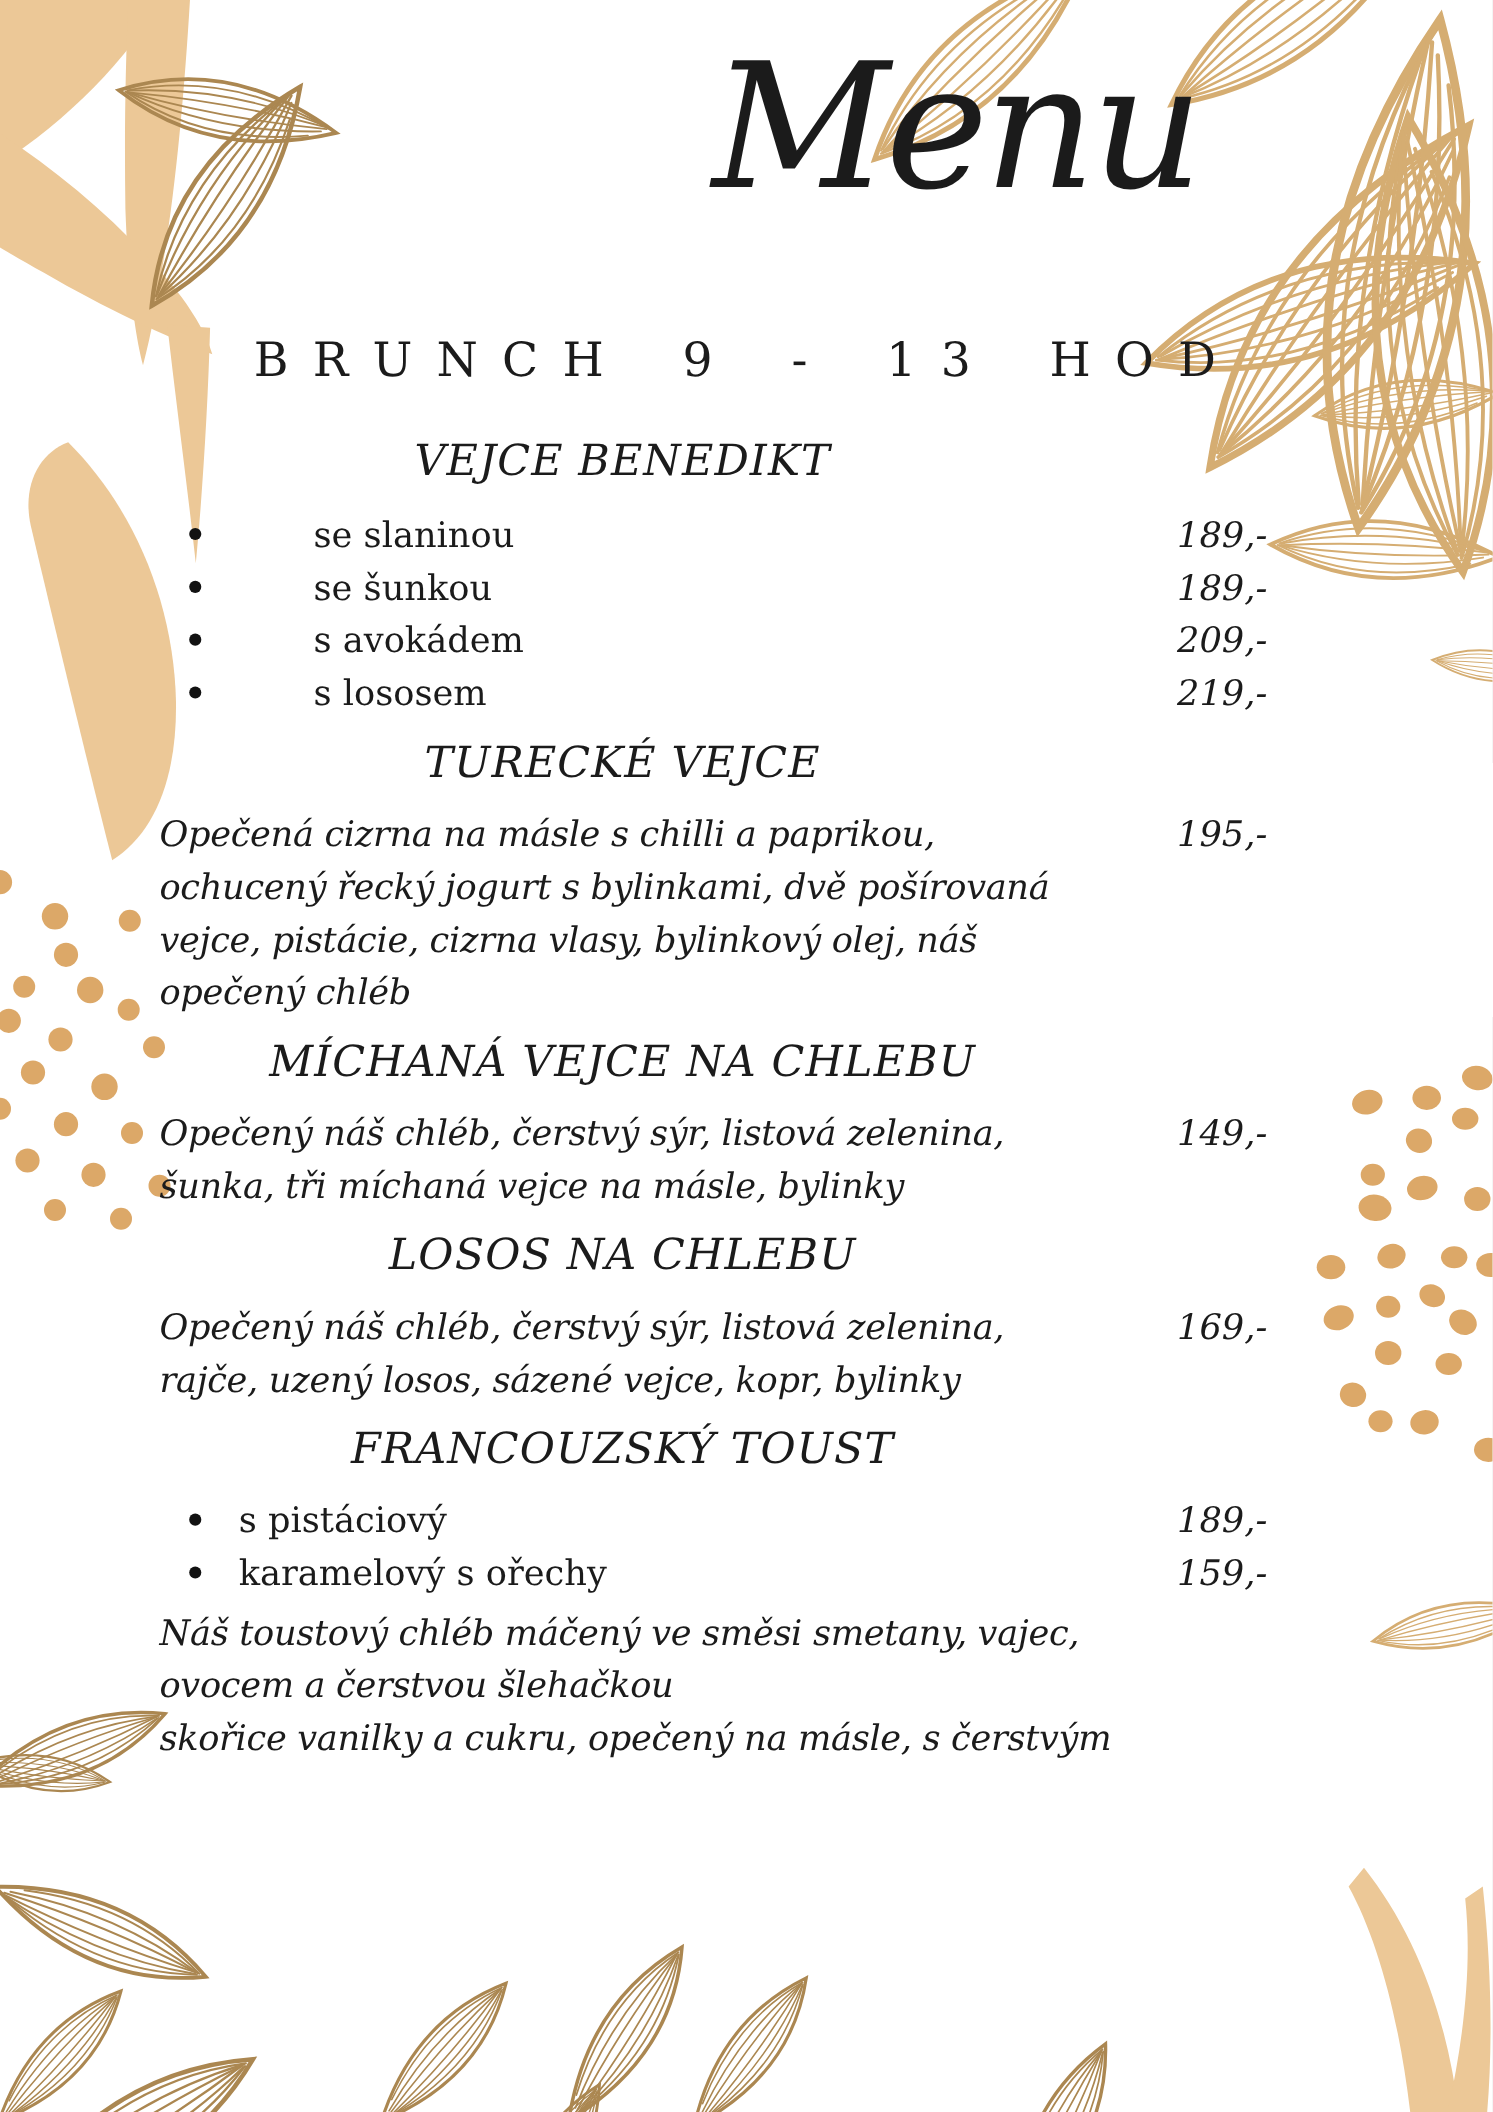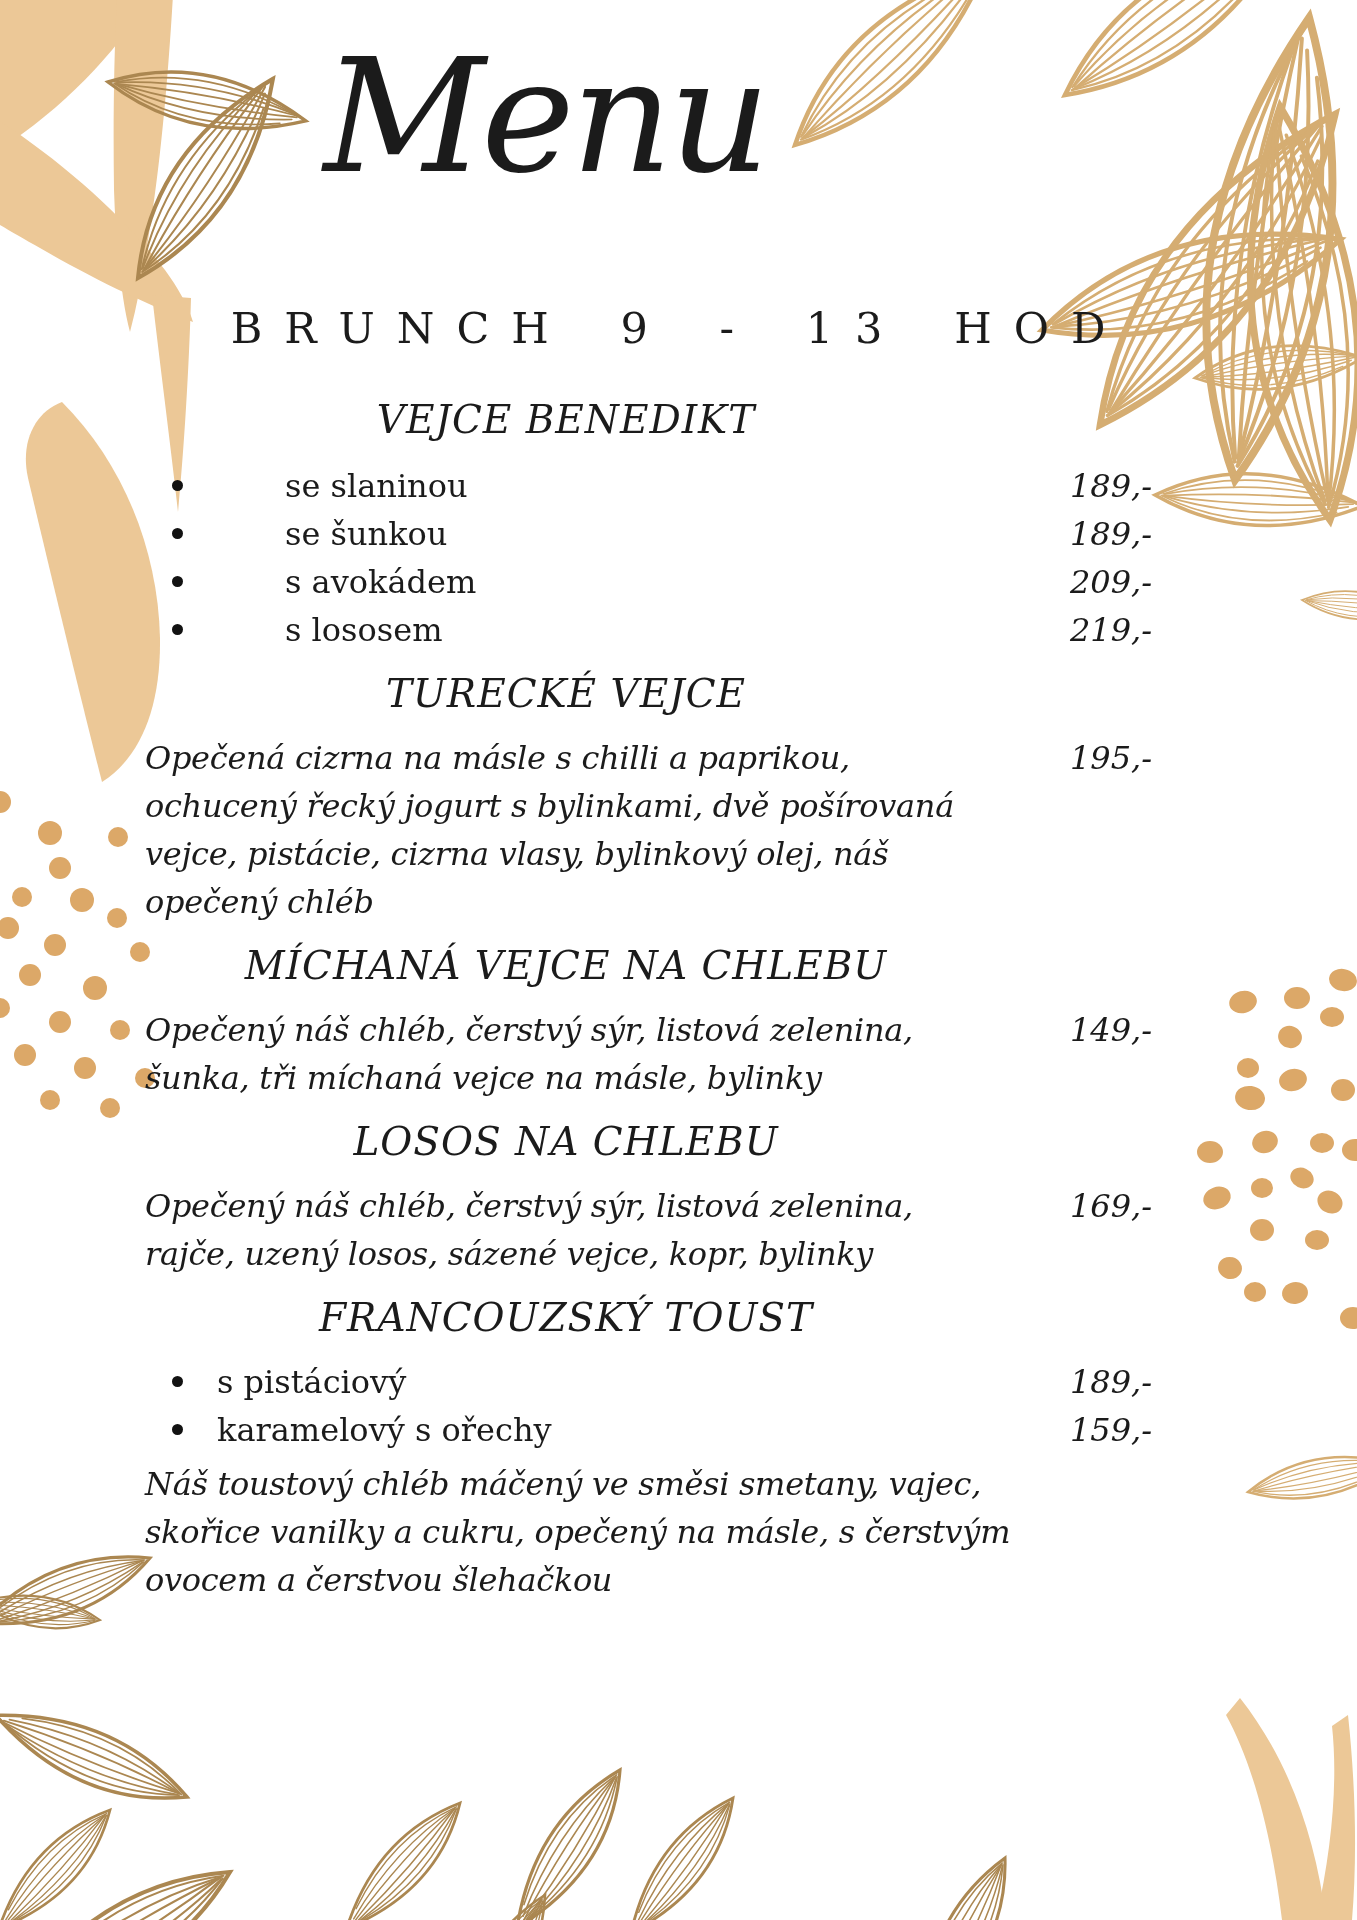--- a/index.html
+++ b/index.html
@@ -5,21 +5,21 @@
   html,body { margin:0; padding:0; background:#e8e8e8; }
   .page {
     position:relative; width:1357px; height:1920px; margin:0 auto;
     background:#ffffff; overflow:hidden;
     font-family:"DejaVu Serif", serif; color:#1b1b1b;
   }
   svg.deco { position:absolute; left:0; top:0; width:1357px; height:1920px; }
   .content { position:absolute; left:0; top:0; width:1357px; height:1920px; }
 
   .title {
-    position:absolute; top:2px; left:0; width:1090px; text-align:center;
+    position:absolute; top:2px; left:0; width:1090px; text-align:right;
     font-style:italic; font-size:158px; line-height:1.45; font-weight:400;
     letter-spacing:-4px;
   }
   .subtitle {
     position:absolute; top:302px; left:14px; width:1330px; text-align:center;
     font-size:43px; line-height:52px; letter-spacing:22px; word-spacing:14px;
     font-weight:400;
   }
 
   .menu-body { position:absolute; left:145px; top:380px; width:1030px; }
@@ -246,20 +246,20 @@
             <span class="price">189,-</span>
           </div>
           <div class="row">
             <span class="bullet"></span>
             <span class="item-label">karamelový s ořechy</span>
             <span class="price">159,-</span>
           </div>
         </div>
         <div class="desc-block">
           <div class="desc-line">Náš toustový chléb máčený ve směsi smetany, vajec,</div>
+          <div class="desc-line">ovocem a čerstvou šlehačkou</div>
           <div class="desc-line">skořice vanilky a cukru, opečený na másle, s čerstvým</div>
-          <div class="desc-line">ovocem a čerstvou šlehačkou</div>
         </div>
       </section>
 
     </div>
   </div>
 </div>
 
 </body></html>

